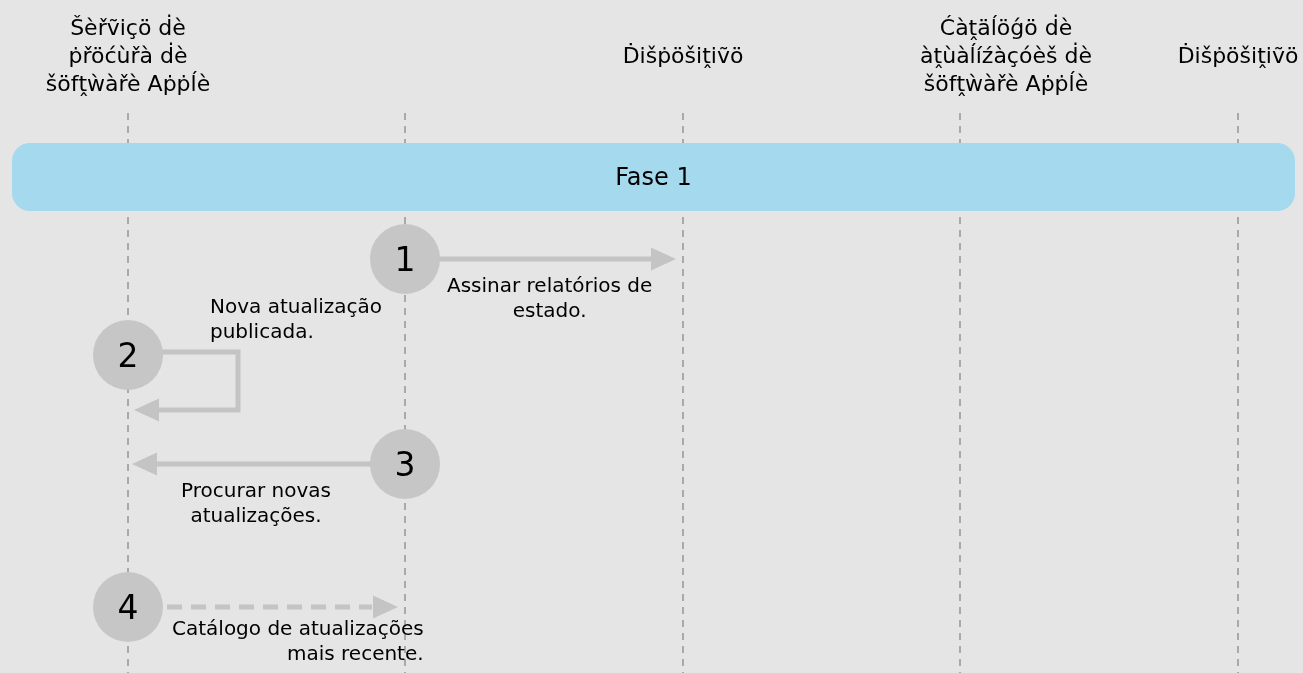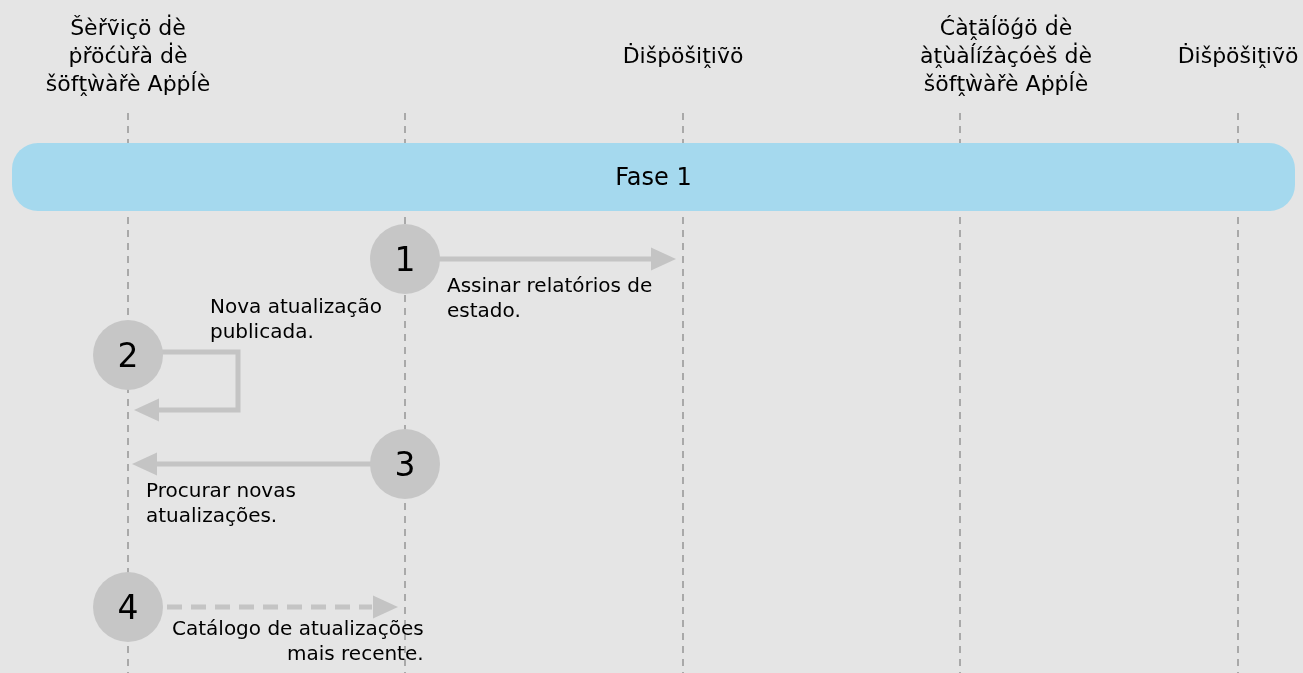--- a/index.html
+++ b/index.html
@@ -32,21 +32,21 @@
     line-height: 28px;
     white-space: pre-line;
   }
   .phase-bar {
     position: absolute;
     left: 12px;
     top: 143px;
     width: 1283px;
     height: 68px;
     background: #a5d9ee;
-    border-radius: 26px;
+    border-radius: 18px;
     display: flex;
     align-items: center;
     justify-content: center;
     font-size: 24px;
   }
   .arrow-layer {
     position: absolute;
     left: 0; top: 0;
     pointer-events: none;
   }
@@ -65,23 +65,23 @@
   .step-label {
     position: absolute;
     font-size: 20px;
     line-height: 25px;
     white-space: pre-line;
   }
   .circle-1 { left: 370px; top: 224px; }
   .circle-2 { left: 93px;  top: 320px; }
   .circle-3 { left: 370px; top: 429px; }
   .circle-4 { left: 93px;  top: 572px; }
-  .label-1 { left: 447px; top: 273px; text-align: left; }
+  .label-1 { left: 447px; top: 273px; text-align: center; }
   .label-2 { left: 170px; top: 294px; text-align: left; margin-left: 40px; }
-  .label-3 { right: 937px; top: 478px; text-align: left; width: 220px; right: auto; left: 146px; }
+  .label-3 { right: 937px; top: 478px; text-align: center; width: 220px; right: auto; left: 146px; }
   .label-4 { left: 172px; top: 616px; text-align: right; }
 </style>
 </head>
 <body>
 
 <div class="canvas">
 
   <div class="lifeline" style="left:127px"></div>
   <div class="lifeline" style="left:404px"></div>
   <div class="lifeline" style="left:682px"></div>

